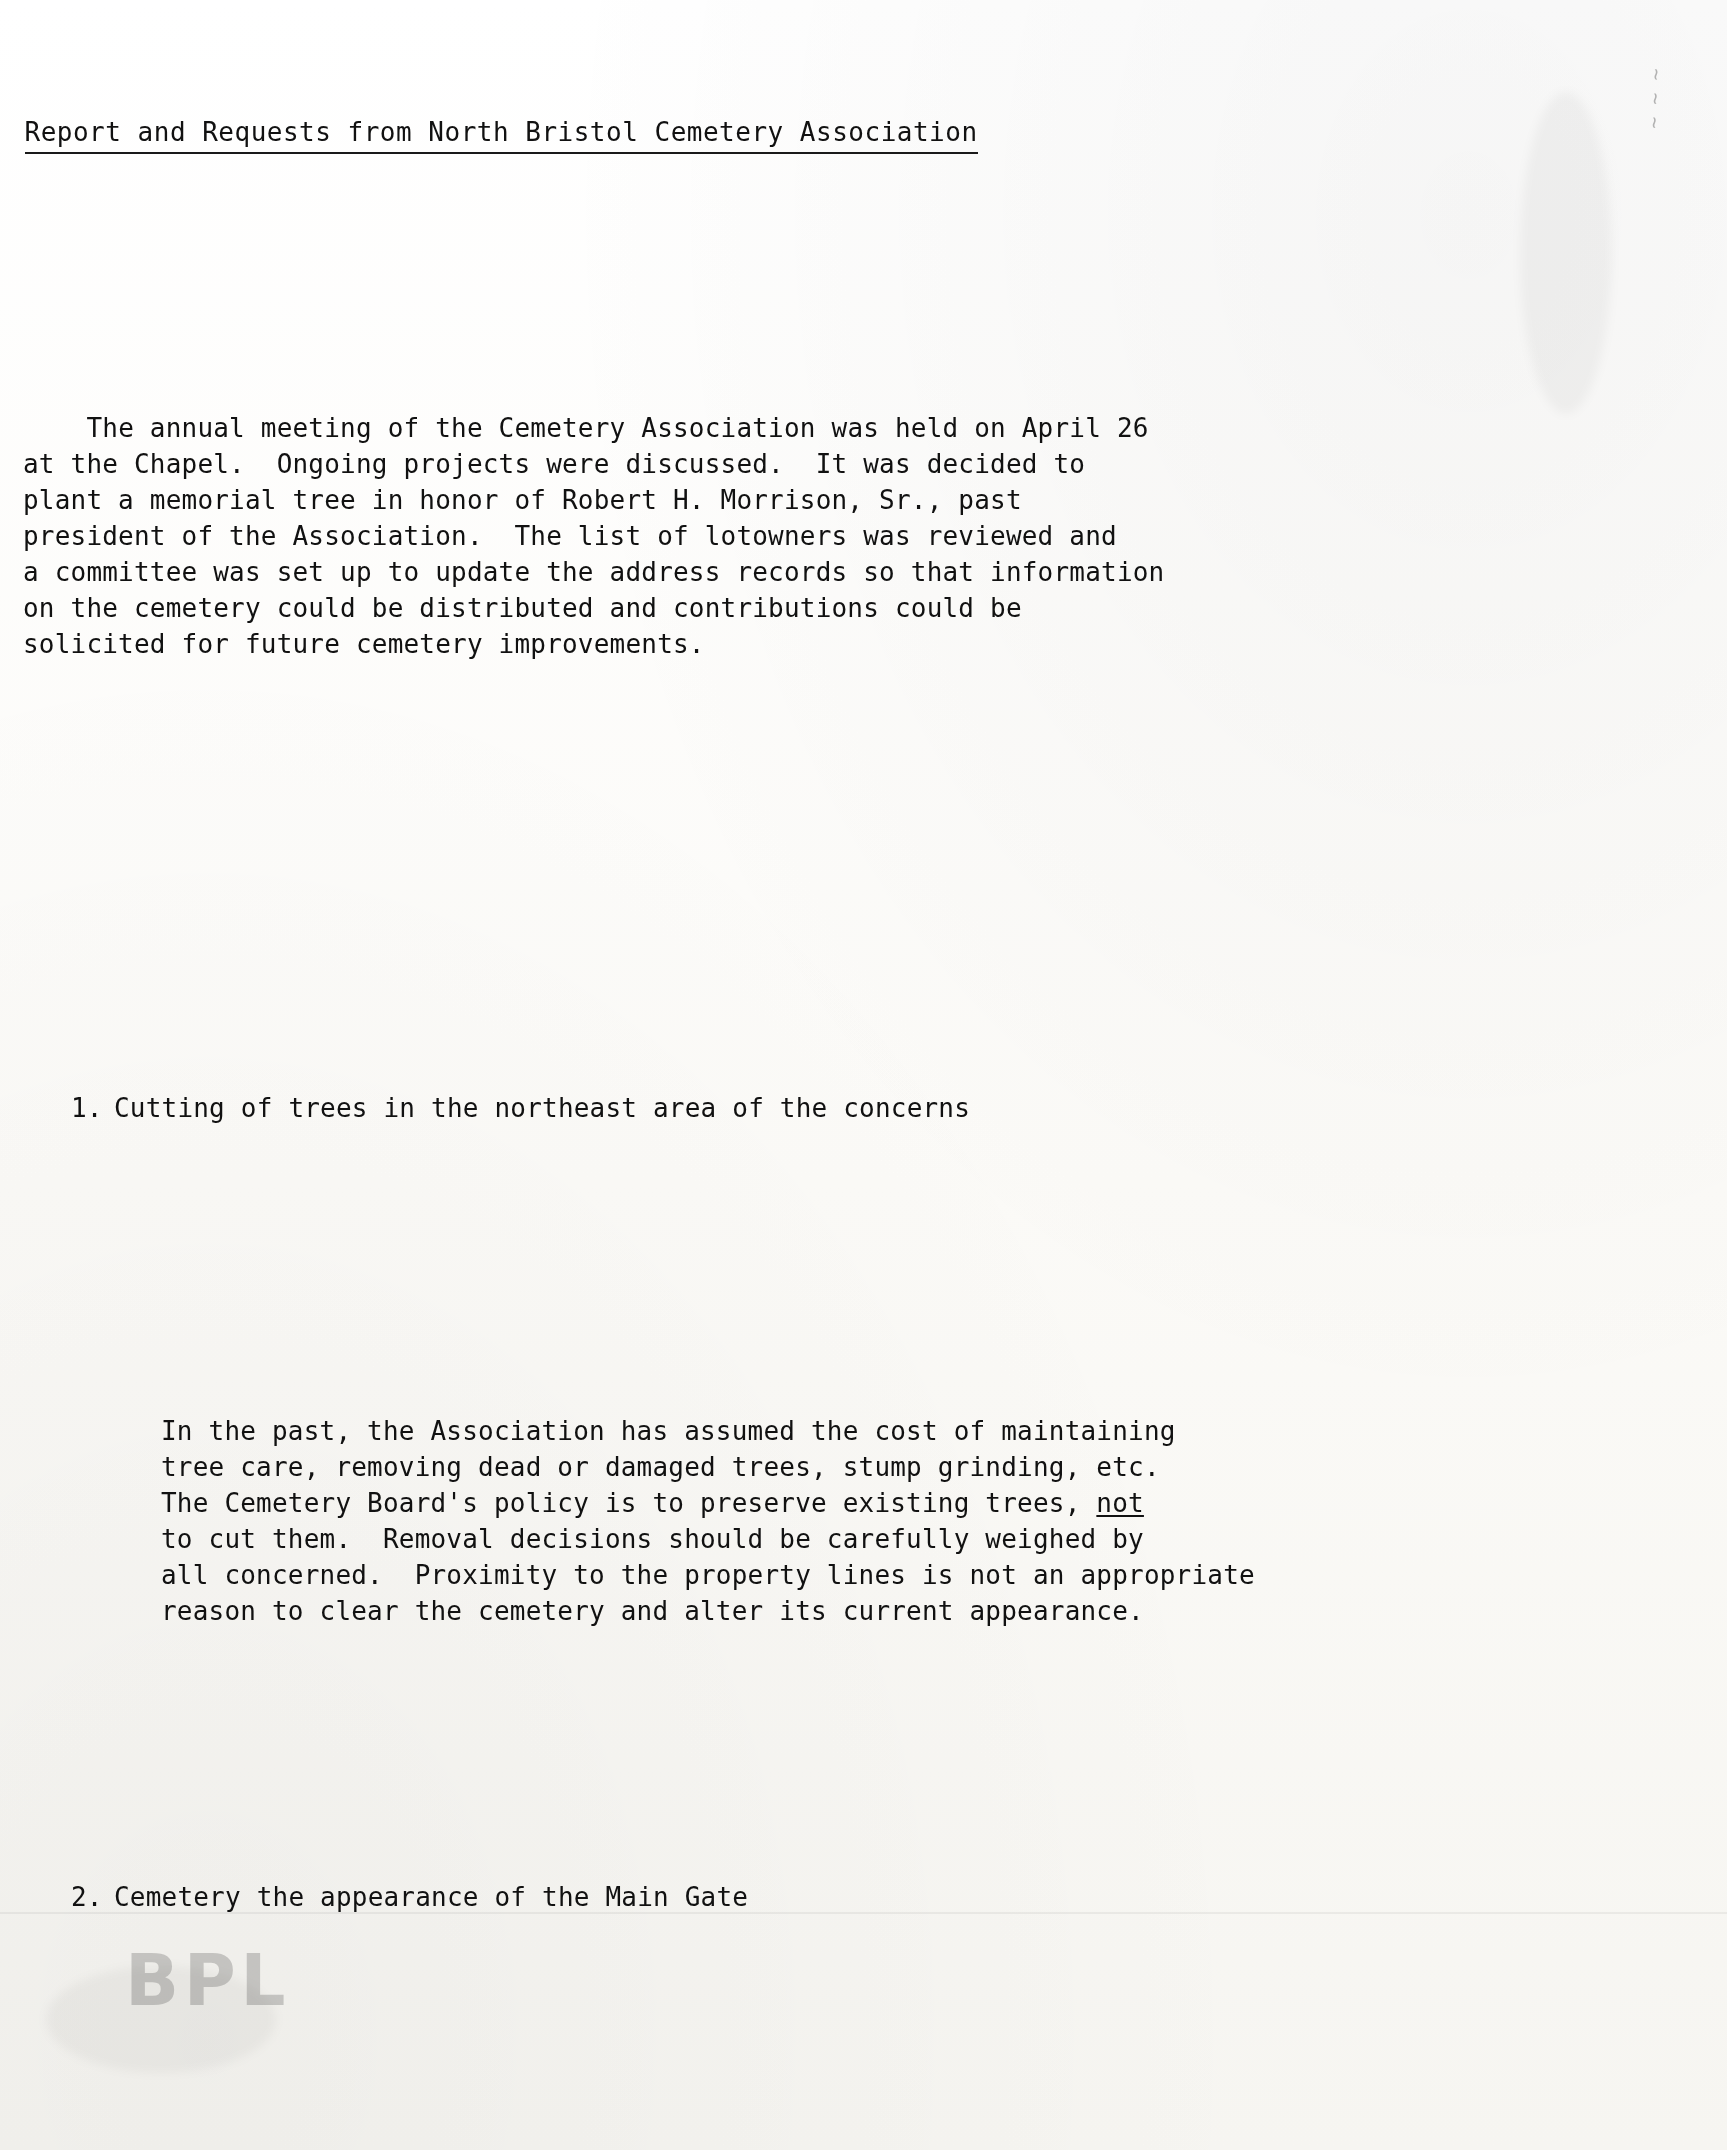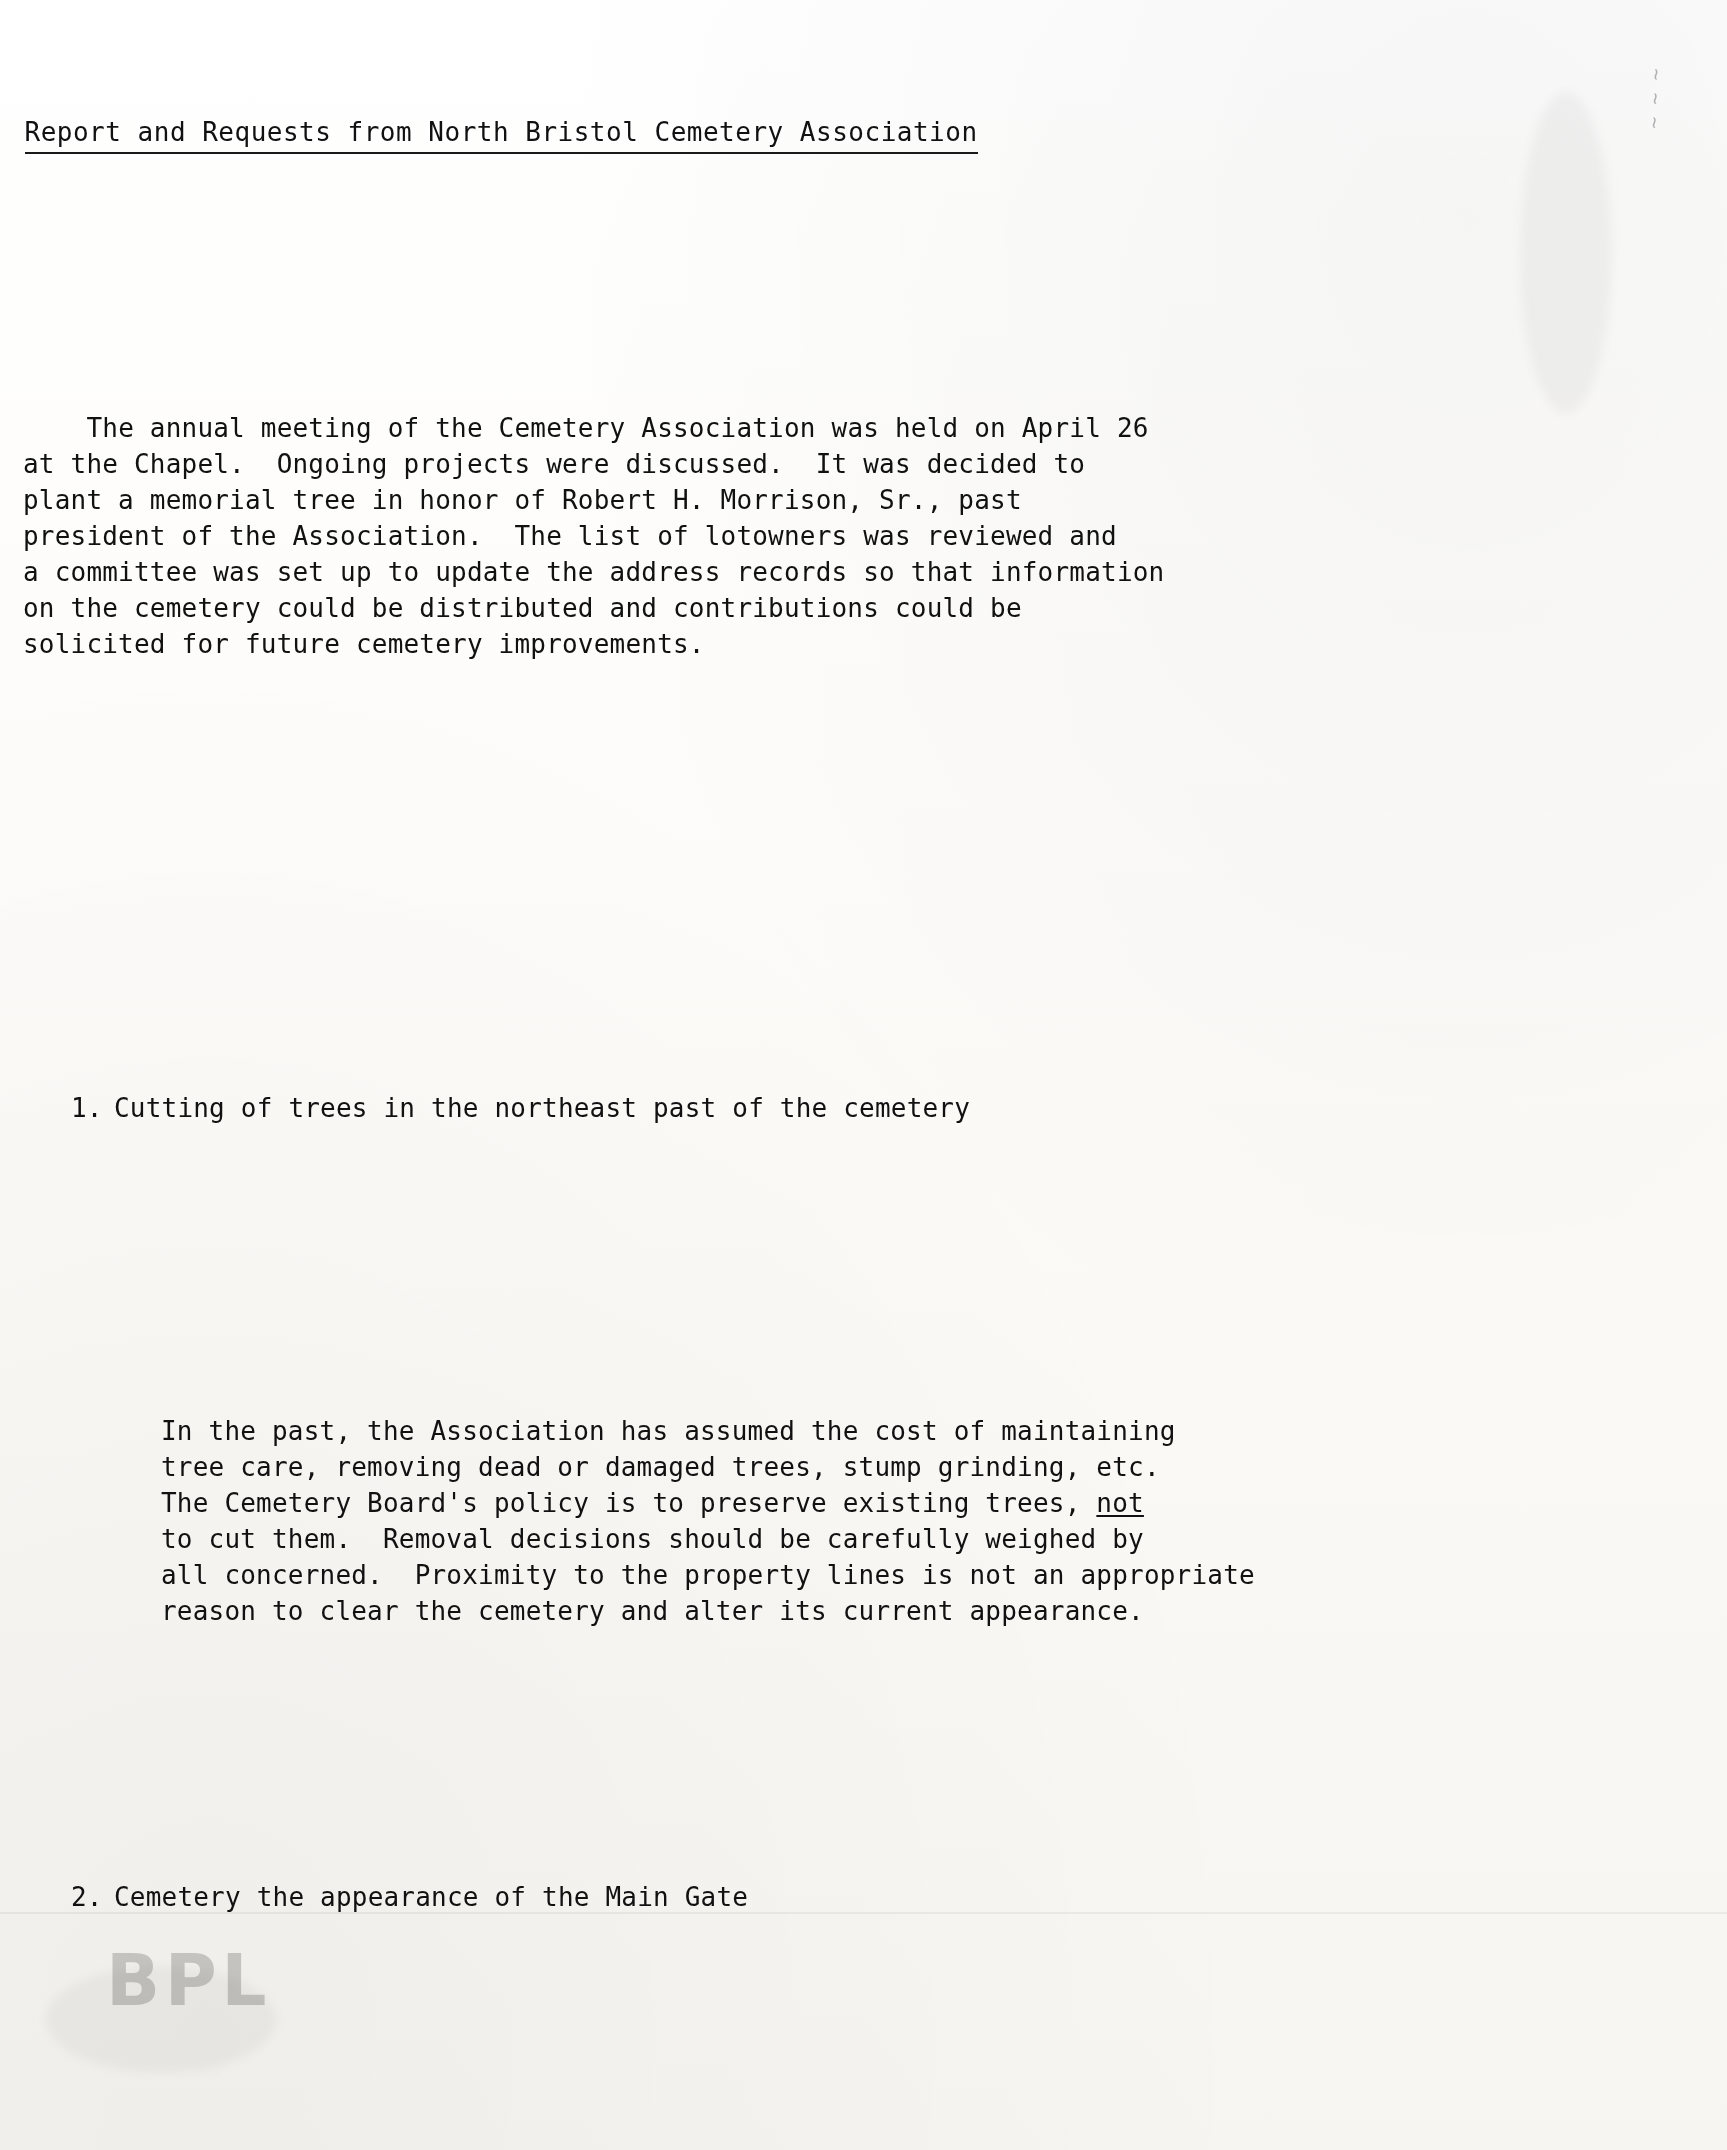--- a/index.html
+++ b/index.html
@@ -83,21 +83,21 @@
     padding-left: 138px;
     white-space: pre-wrap;
     margin-top: 48px;
   }
 
   .u { text-decoration: underline; text-underline-offset: 3.1px; }
 
   
   .watermark {
     position: absolute;
-    left: 106px;
+    left: 125px;
     top: 1939px;
     font-family: "DejaVu Sans", "Liberation Sans", sans-serif;
     font-size: 71px;
     font-weight: 700;
     letter-spacing: 4.6px;
     color: rgba(40,40,40,0.22);
     user-select: none;
   }
   .edge-marks {
     position: absolute;
@@ -158,21 +158,21 @@
 on the cemetery could be distributed and contributions could be
 solicited for future cemetery improvements.</div>
 
       <div class="spacer-md"></div>
 
 
       <div class="spacer-md"></div>
 
       <div class="list-row">
         <div class="list-num">1.</div>
-        <div class="list-body">Cutting of trees in the northeast past of the cemetery</div>
+        <div class="list-body">Cutting of trees in the northeast area of the concerns</div>
       </div>
 
       <div class="spacer-sm"></div>
 
       <div class="sub-para"><span>In the past, the Association has assumed the cost of maintaining
 tree care, removing dead or damaged trees, stump grinding, etc.
 The Cemetery Board's policy is to preserve existing trees, </span><span class="u">not</span><span>
 to cut them.  Removal decisions should be carefully weighed by
 all concerned.  Proximity to the property lines is not an appropriate
 reason to clear the cemetery and alter its current appearance.</span></div>

